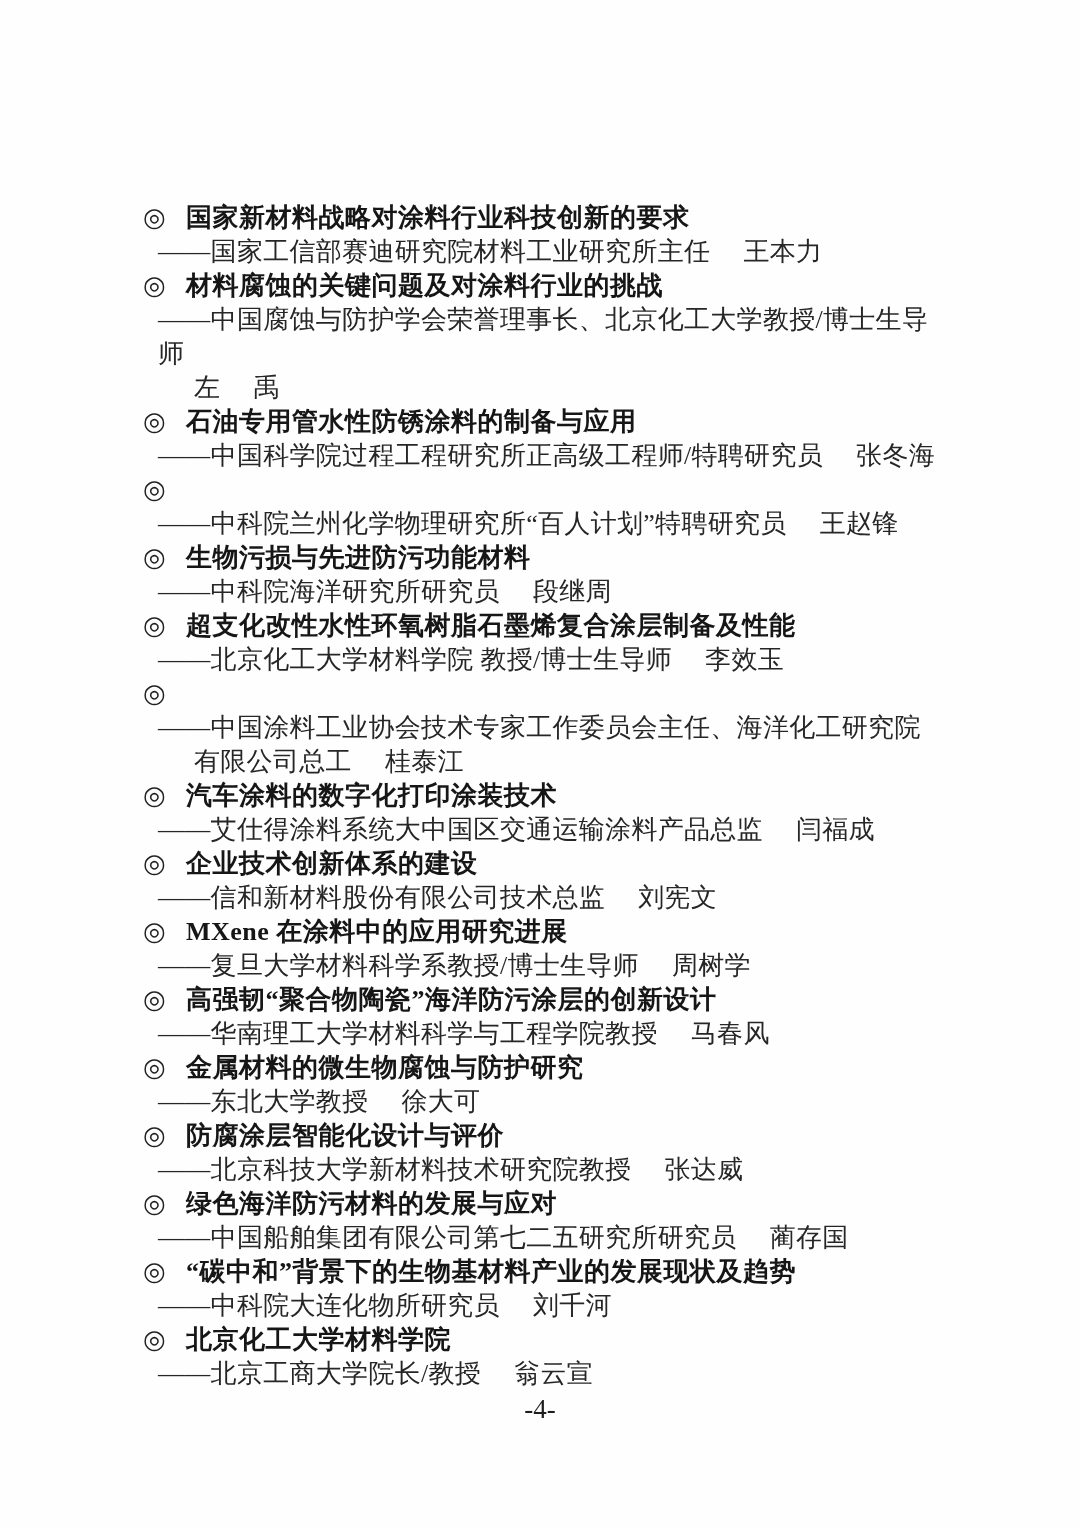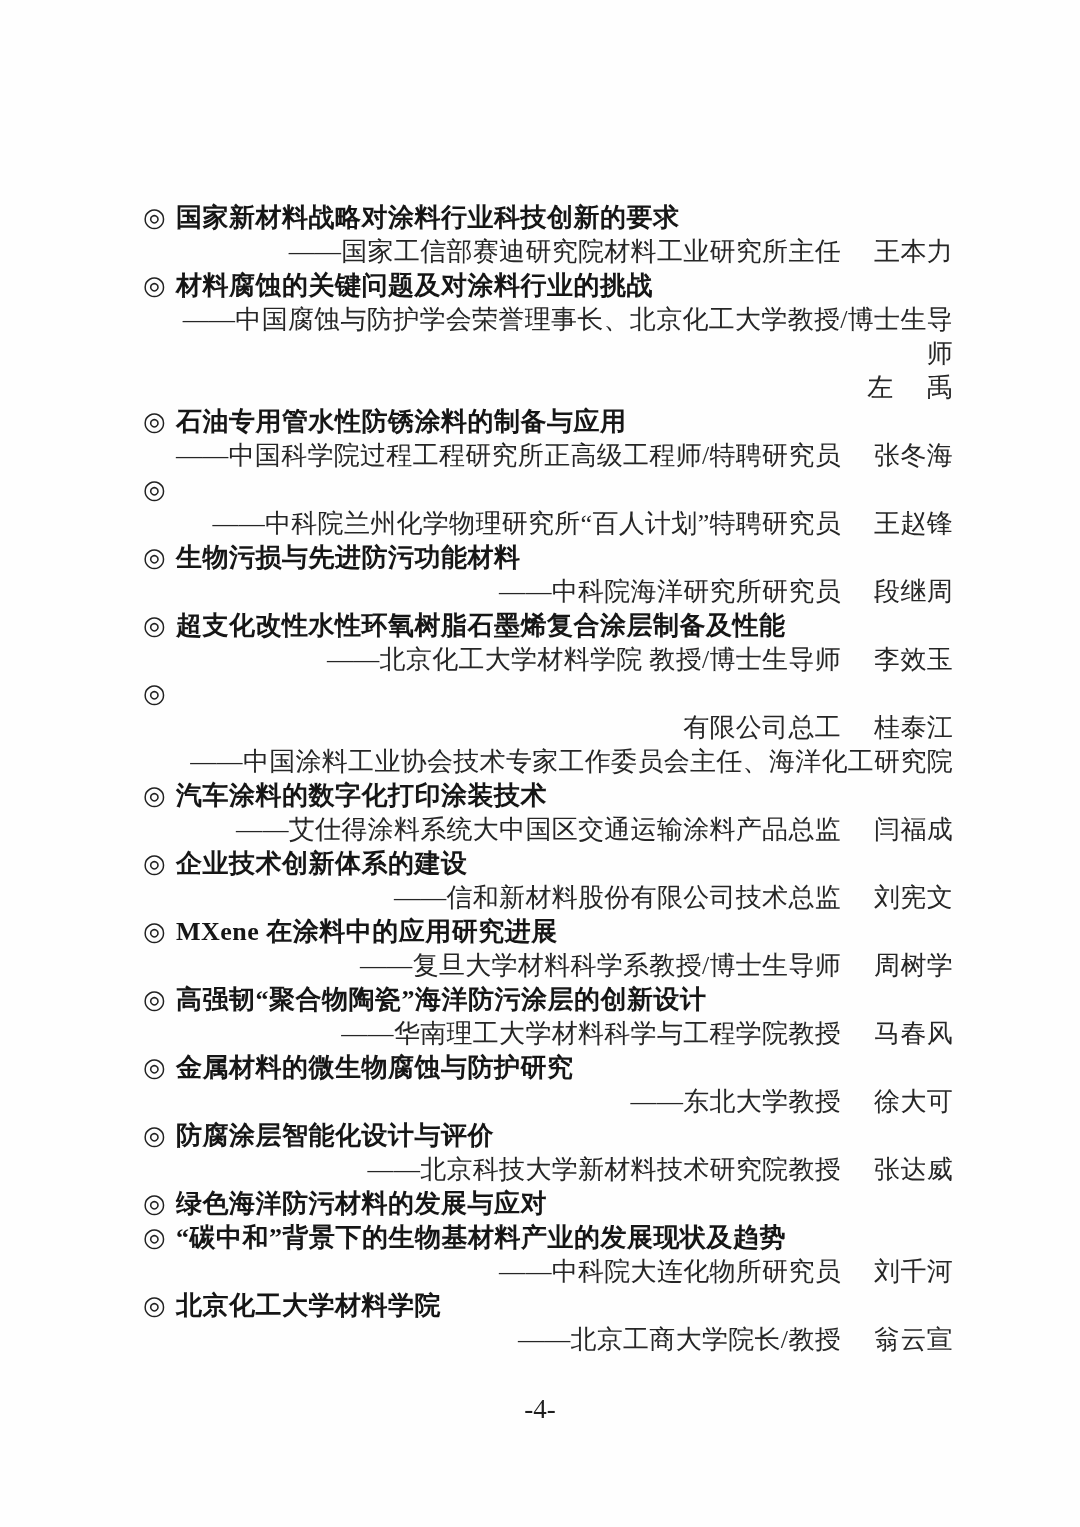--- a/index.html
+++ b/index.html
@@ -30,27 +30,26 @@
     align-items: flex-start;
     font-weight: bold;
     color: #161616;
   }
   .bullet {
     flex: none;
     width: 33px;
     font-weight: normal;
     color: #222222;
   }
-  .title { letter-spacing: 0.5px; }
+  .title { letter-spacing: 0.5px; margin-left: 10px; }
   .speaker {
     padding-left: 15px;
     font-weight: normal;
     color: #262626;
     letter-spacing: 0.3px;
-    text-align: right;
   }
   .speaker.cont {
     padding-left: 51px;
     font-family: Liberation Serif, serif;
   }
   .page-number {
     position: absolute;
     top: 1392px;
     left: 0;
     width: 100%;
@@ -110,22 +109,22 @@
       <span class="bullet">◎</span>
       <span class="title">超支化改性水性环氧树脂石墨烯复合涂层制备及性能</span>
     </div>
   <div class="speaker">——北京化工大学材料学院 教授/博士生导师　 李效玉</div>
       </div>
 
   <div class="item">
     <div class="title-row">
       <span class="bullet">◎</span>
     </div>
-  <div class="speaker cont">有限公司总工　 桂泰江</div>
-        <div class="speaker">——中国涂料工业协会技术专家工作委员会主任、海洋化工研究院</div>
+  <div class="speaker">——中国涂料工业协会技术专家工作委员会主任、海洋化工研究院</div>
+        <div class="speaker cont">有限公司总工　 桂泰江</div>
       </div>
 
   <div class="item">
     <div class="title-row">
       <span class="bullet">◎</span>
       <span class="title">汽车涂料的数字化打印涂装技术</span>
     </div>
   <div class="speaker">——艾仕得涂料系统大中国区交通运输涂料产品总监　 闫福成</div>
       </div>
 
@@ -167,20 +166,21 @@
       <span class="title">防腐涂层智能化设计与评价</span>
     </div>
   <div class="speaker">——北京科技大学新材料技术研究院教授　 张达威</div>
       </div>
 
   <div class="item">
     <div class="title-row">
       <span class="bullet">◎</span>
       <span class="title">绿色海洋防污材料的发展与应对</span>
     </div>
+  <div class="speaker">——中国船舶集团有限公司第七二五研究所研究员　 蔺存国</div>
       </div>
 
   <div class="item">
     <div class="title-row">
       <span class="bullet">◎</span>
       <span class="title">“碳中和”背景下的生物基材料产业的发展现状及趋势</span>
     </div>
   <div class="speaker">——中科院大连化物所研究员　 刘千河</div>
       </div>
 

